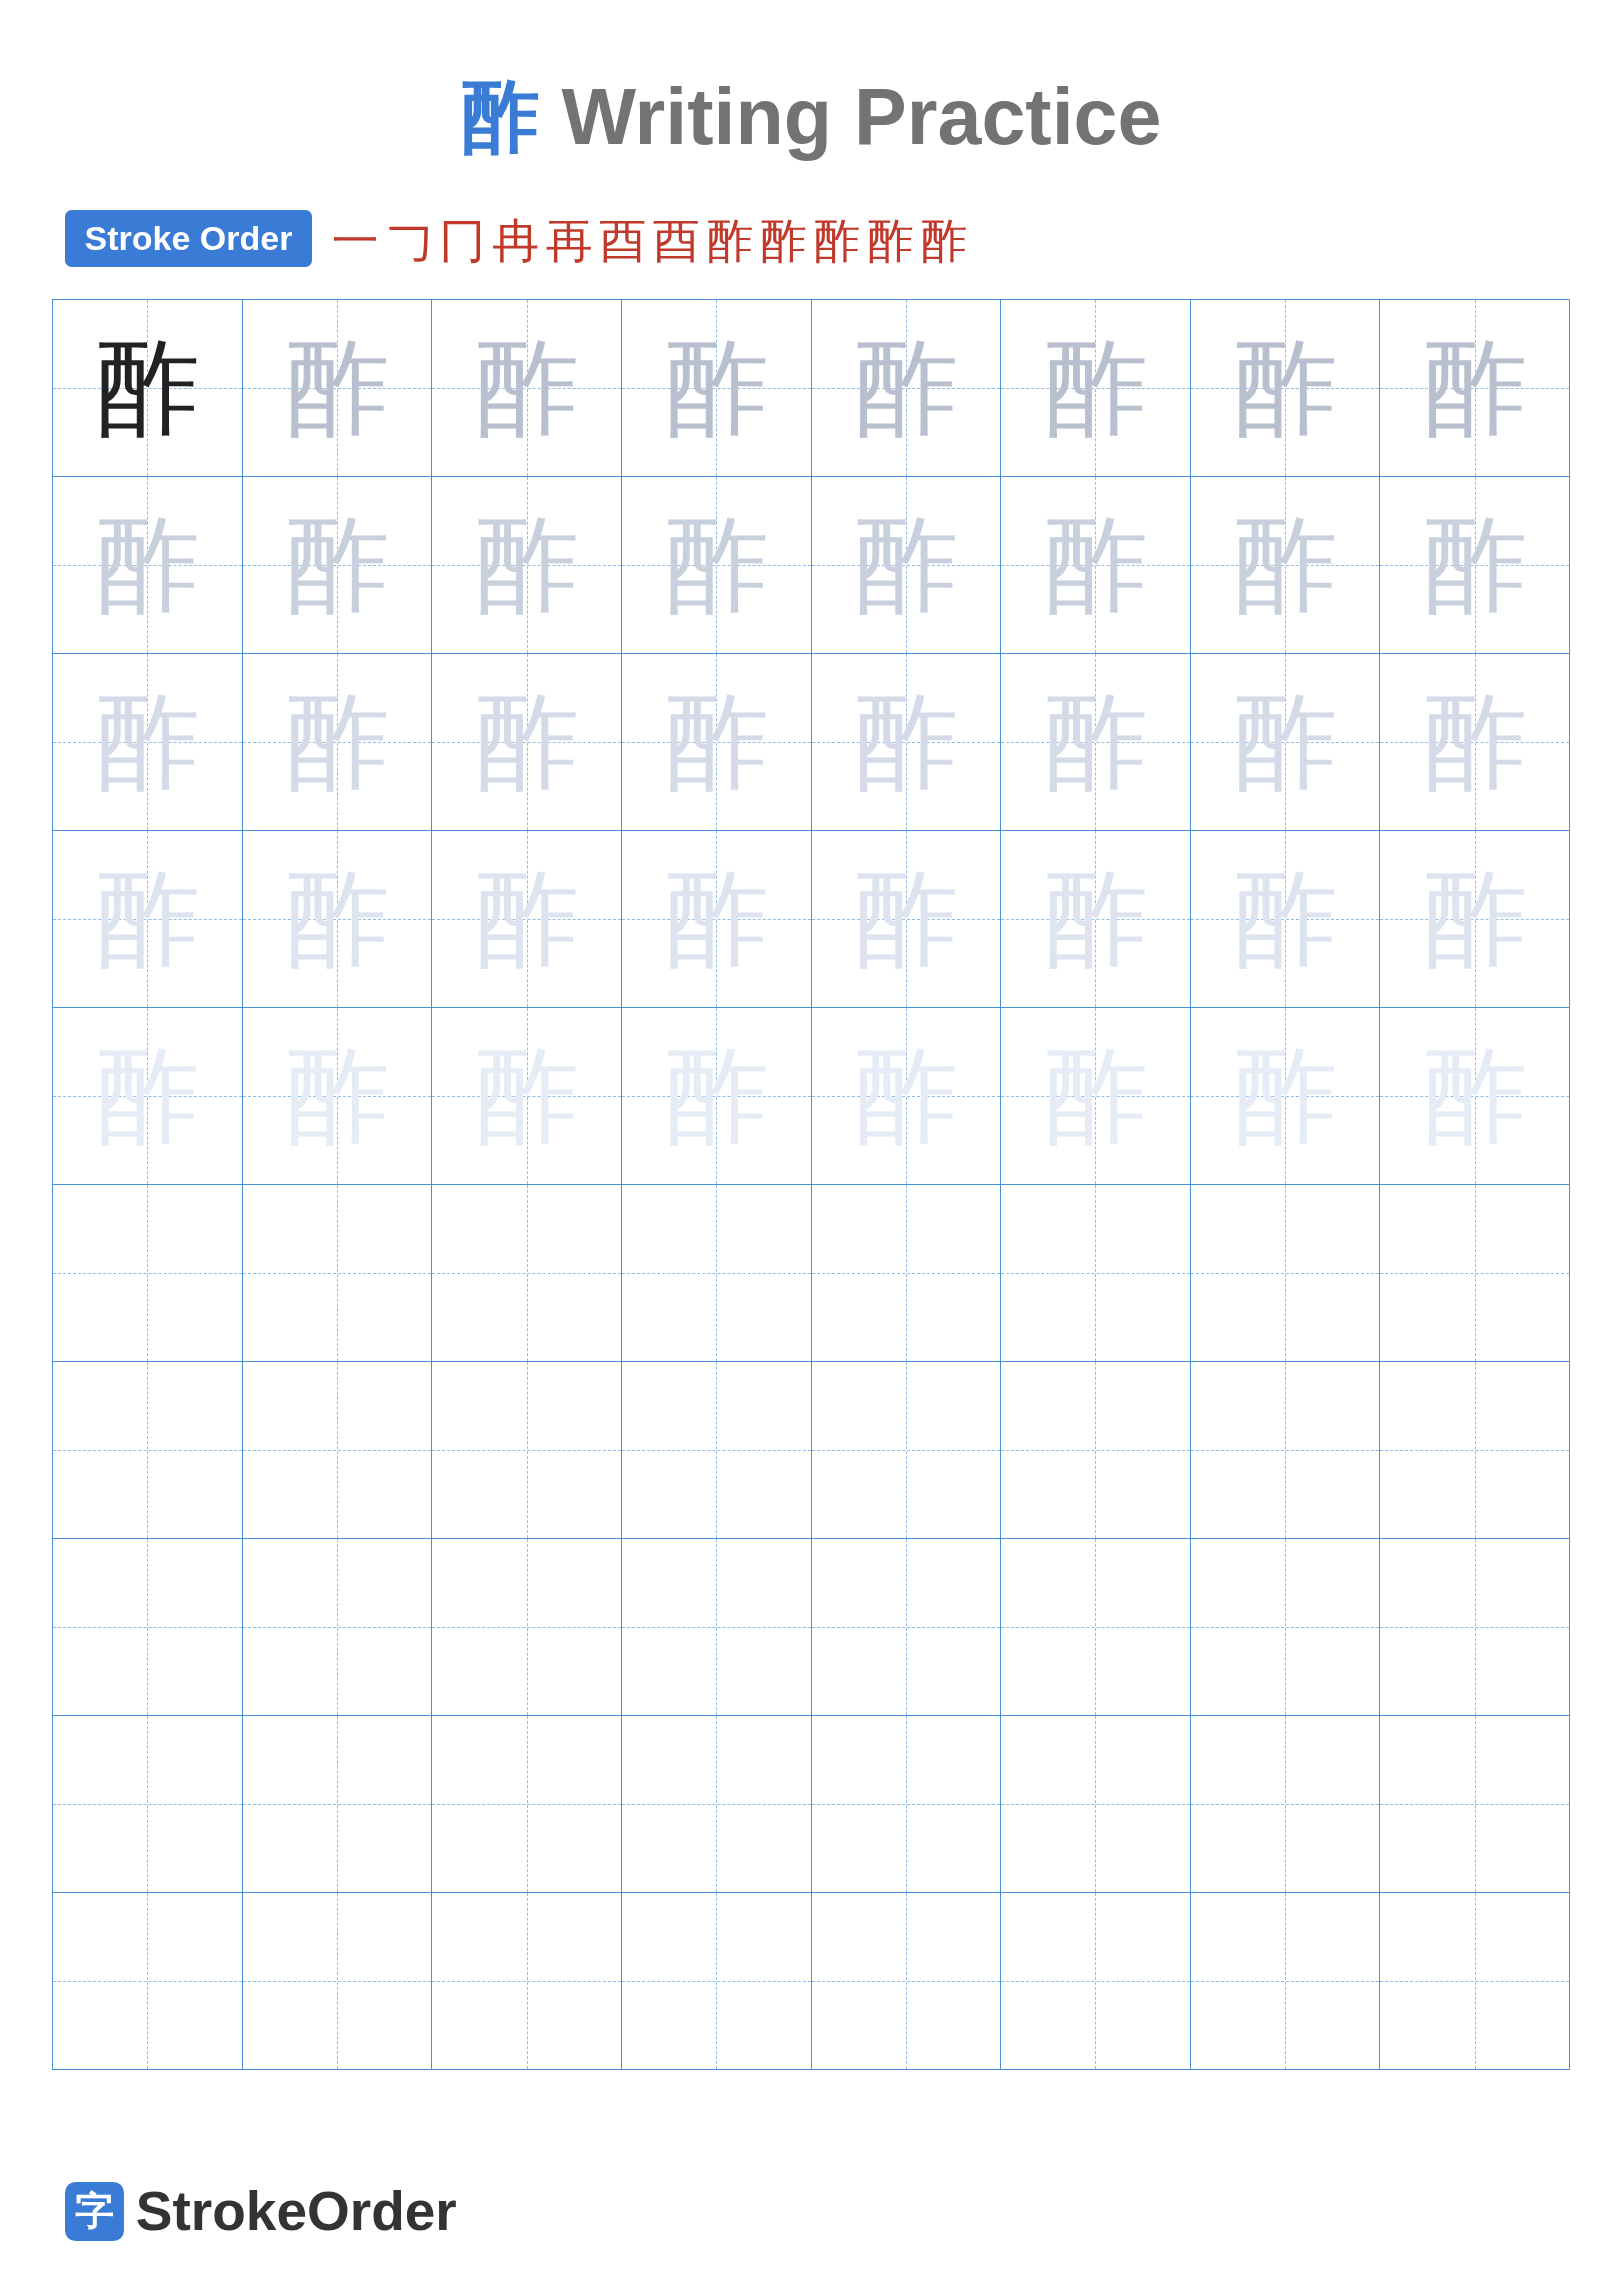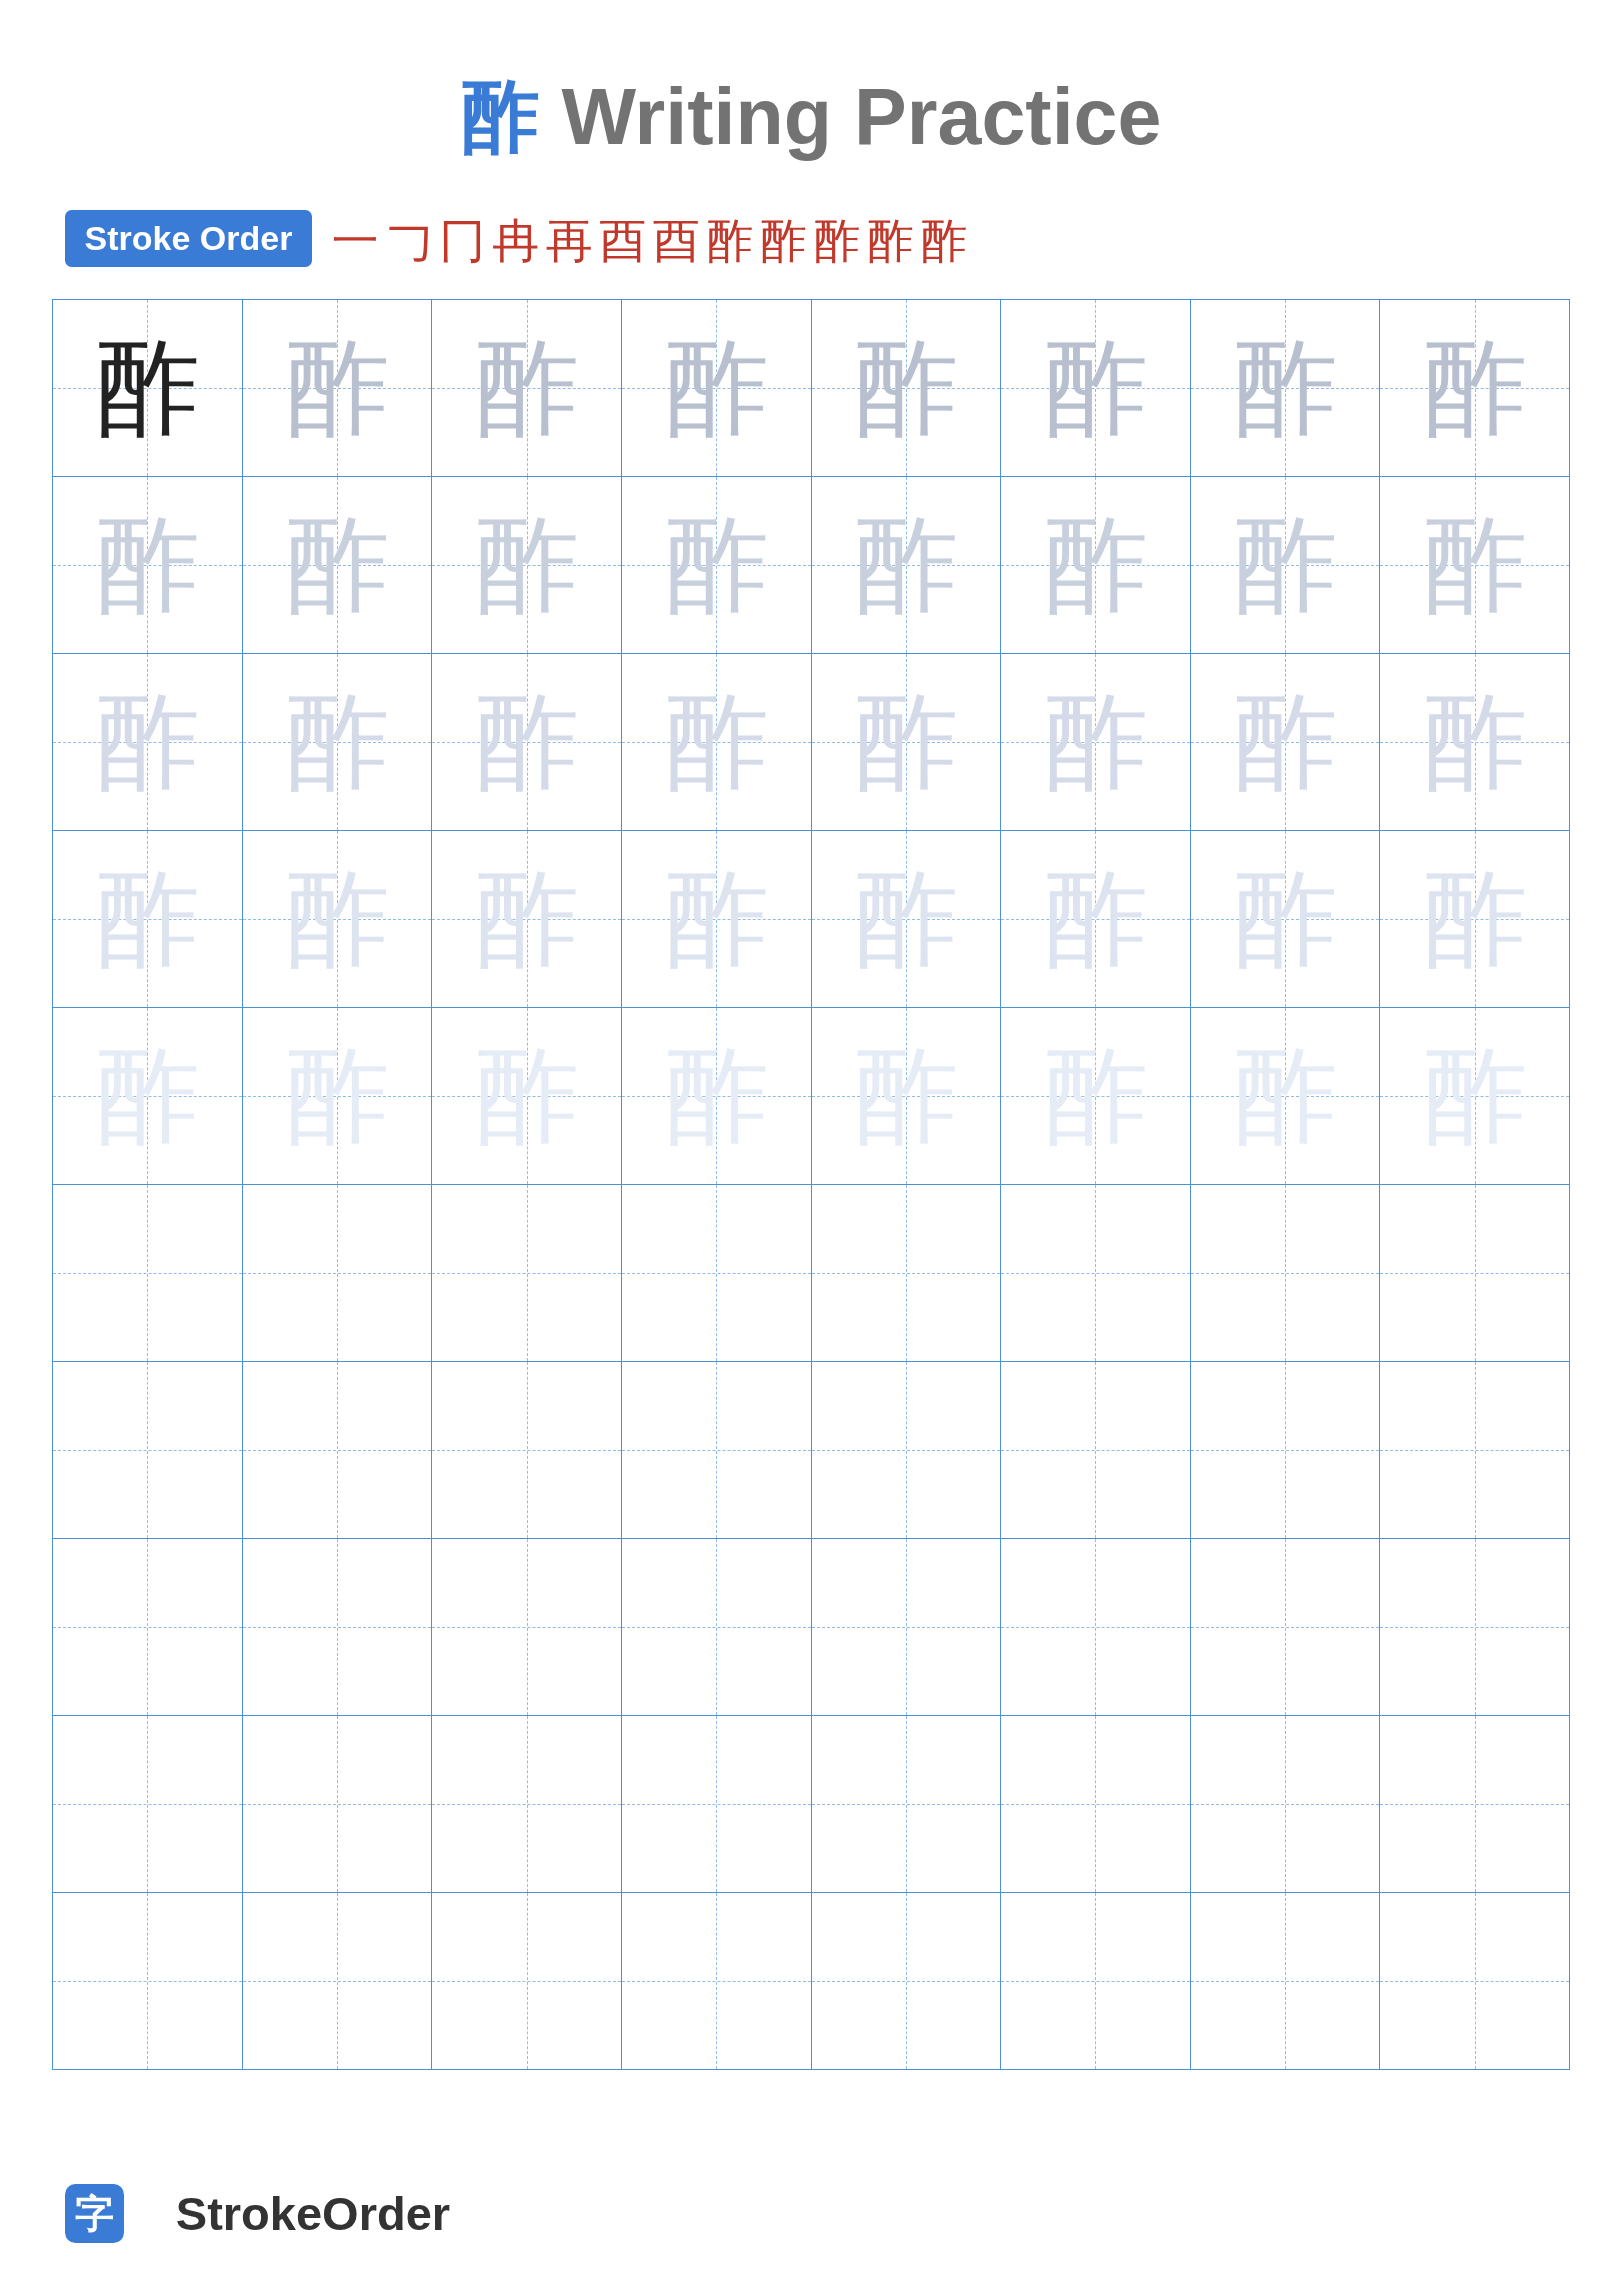--- a/index.html
+++ b/index.html
@@ -141,24 +141,23 @@
       border-radius: 10.5px;
       display: flex;
       align-items: center;
       justify-content: center;
       font-size: 39px;
       color: white;
       font-family: serif;
       font-weight: bold;
     }
     .footer-brand-name {
-      font-size: 47px;
+      font-size: 55px;
       font-weight: bold;
       color: #333;
-      margin-left: 40px;
     }
   </style>
 </head>
 <body>
 
 <div class="page-title">
   <span class="char">酢</span>
   <span class="text">Writing Practice</span>
 </div>
 

